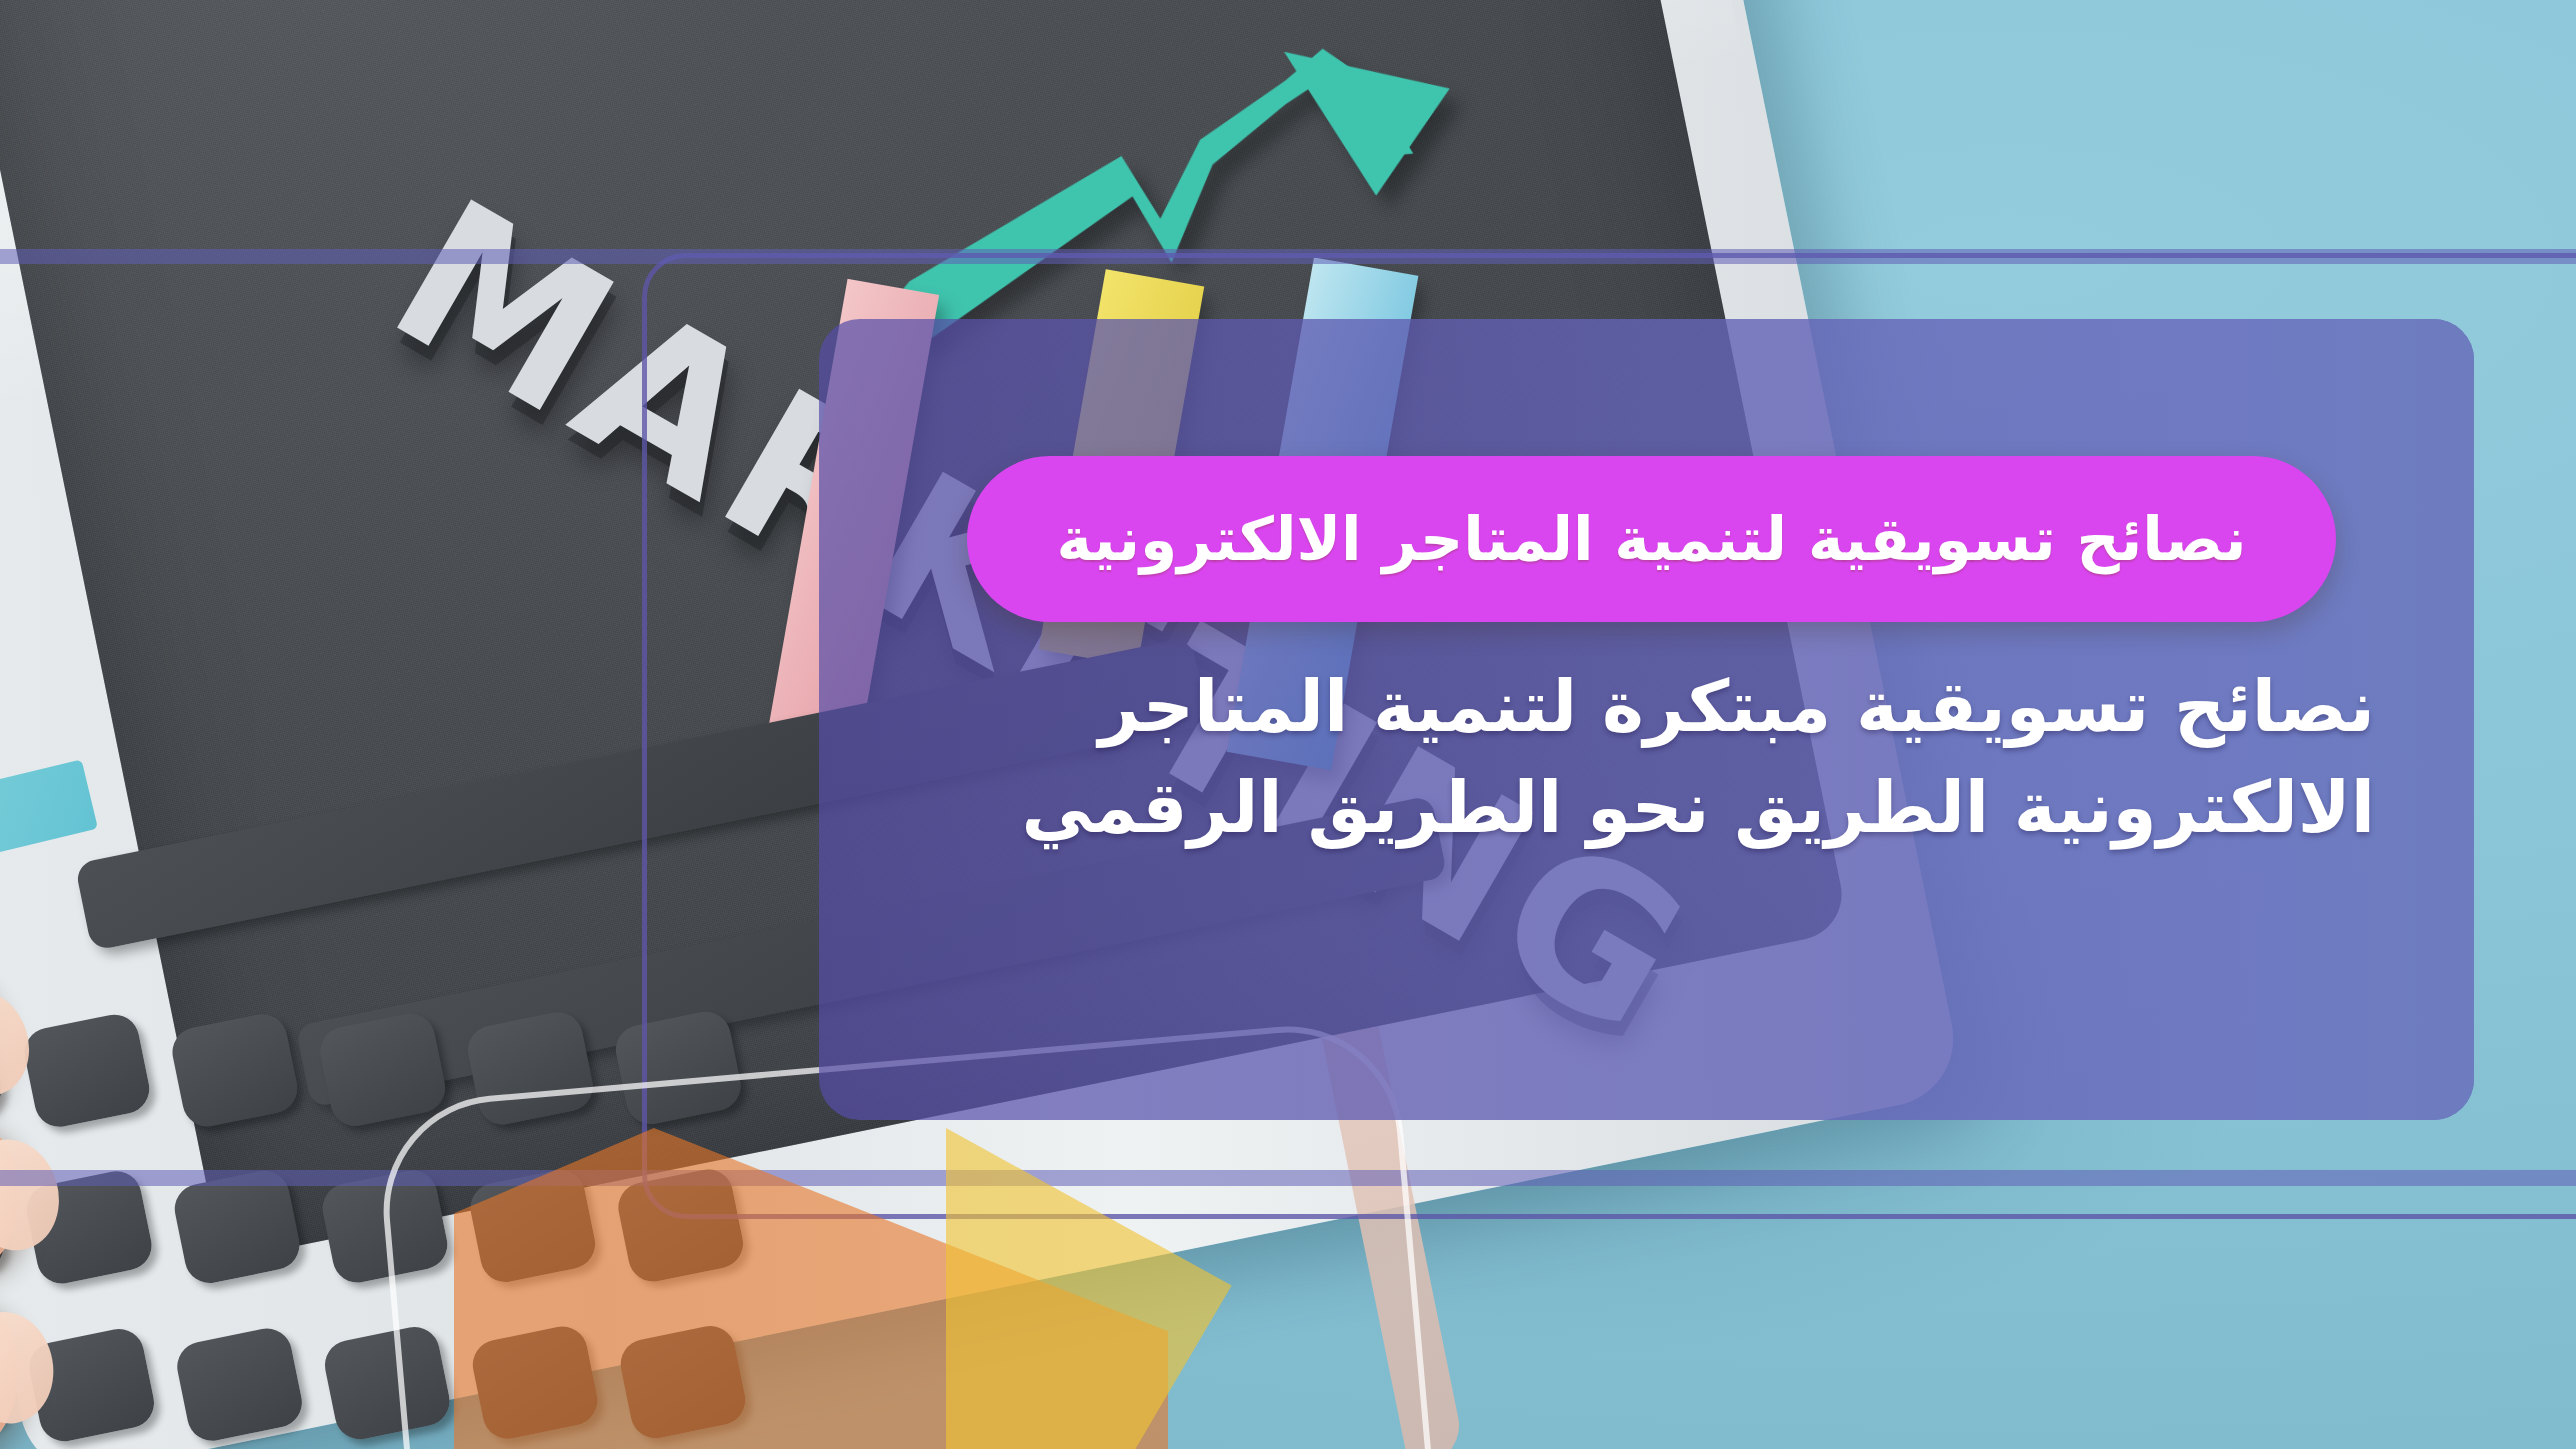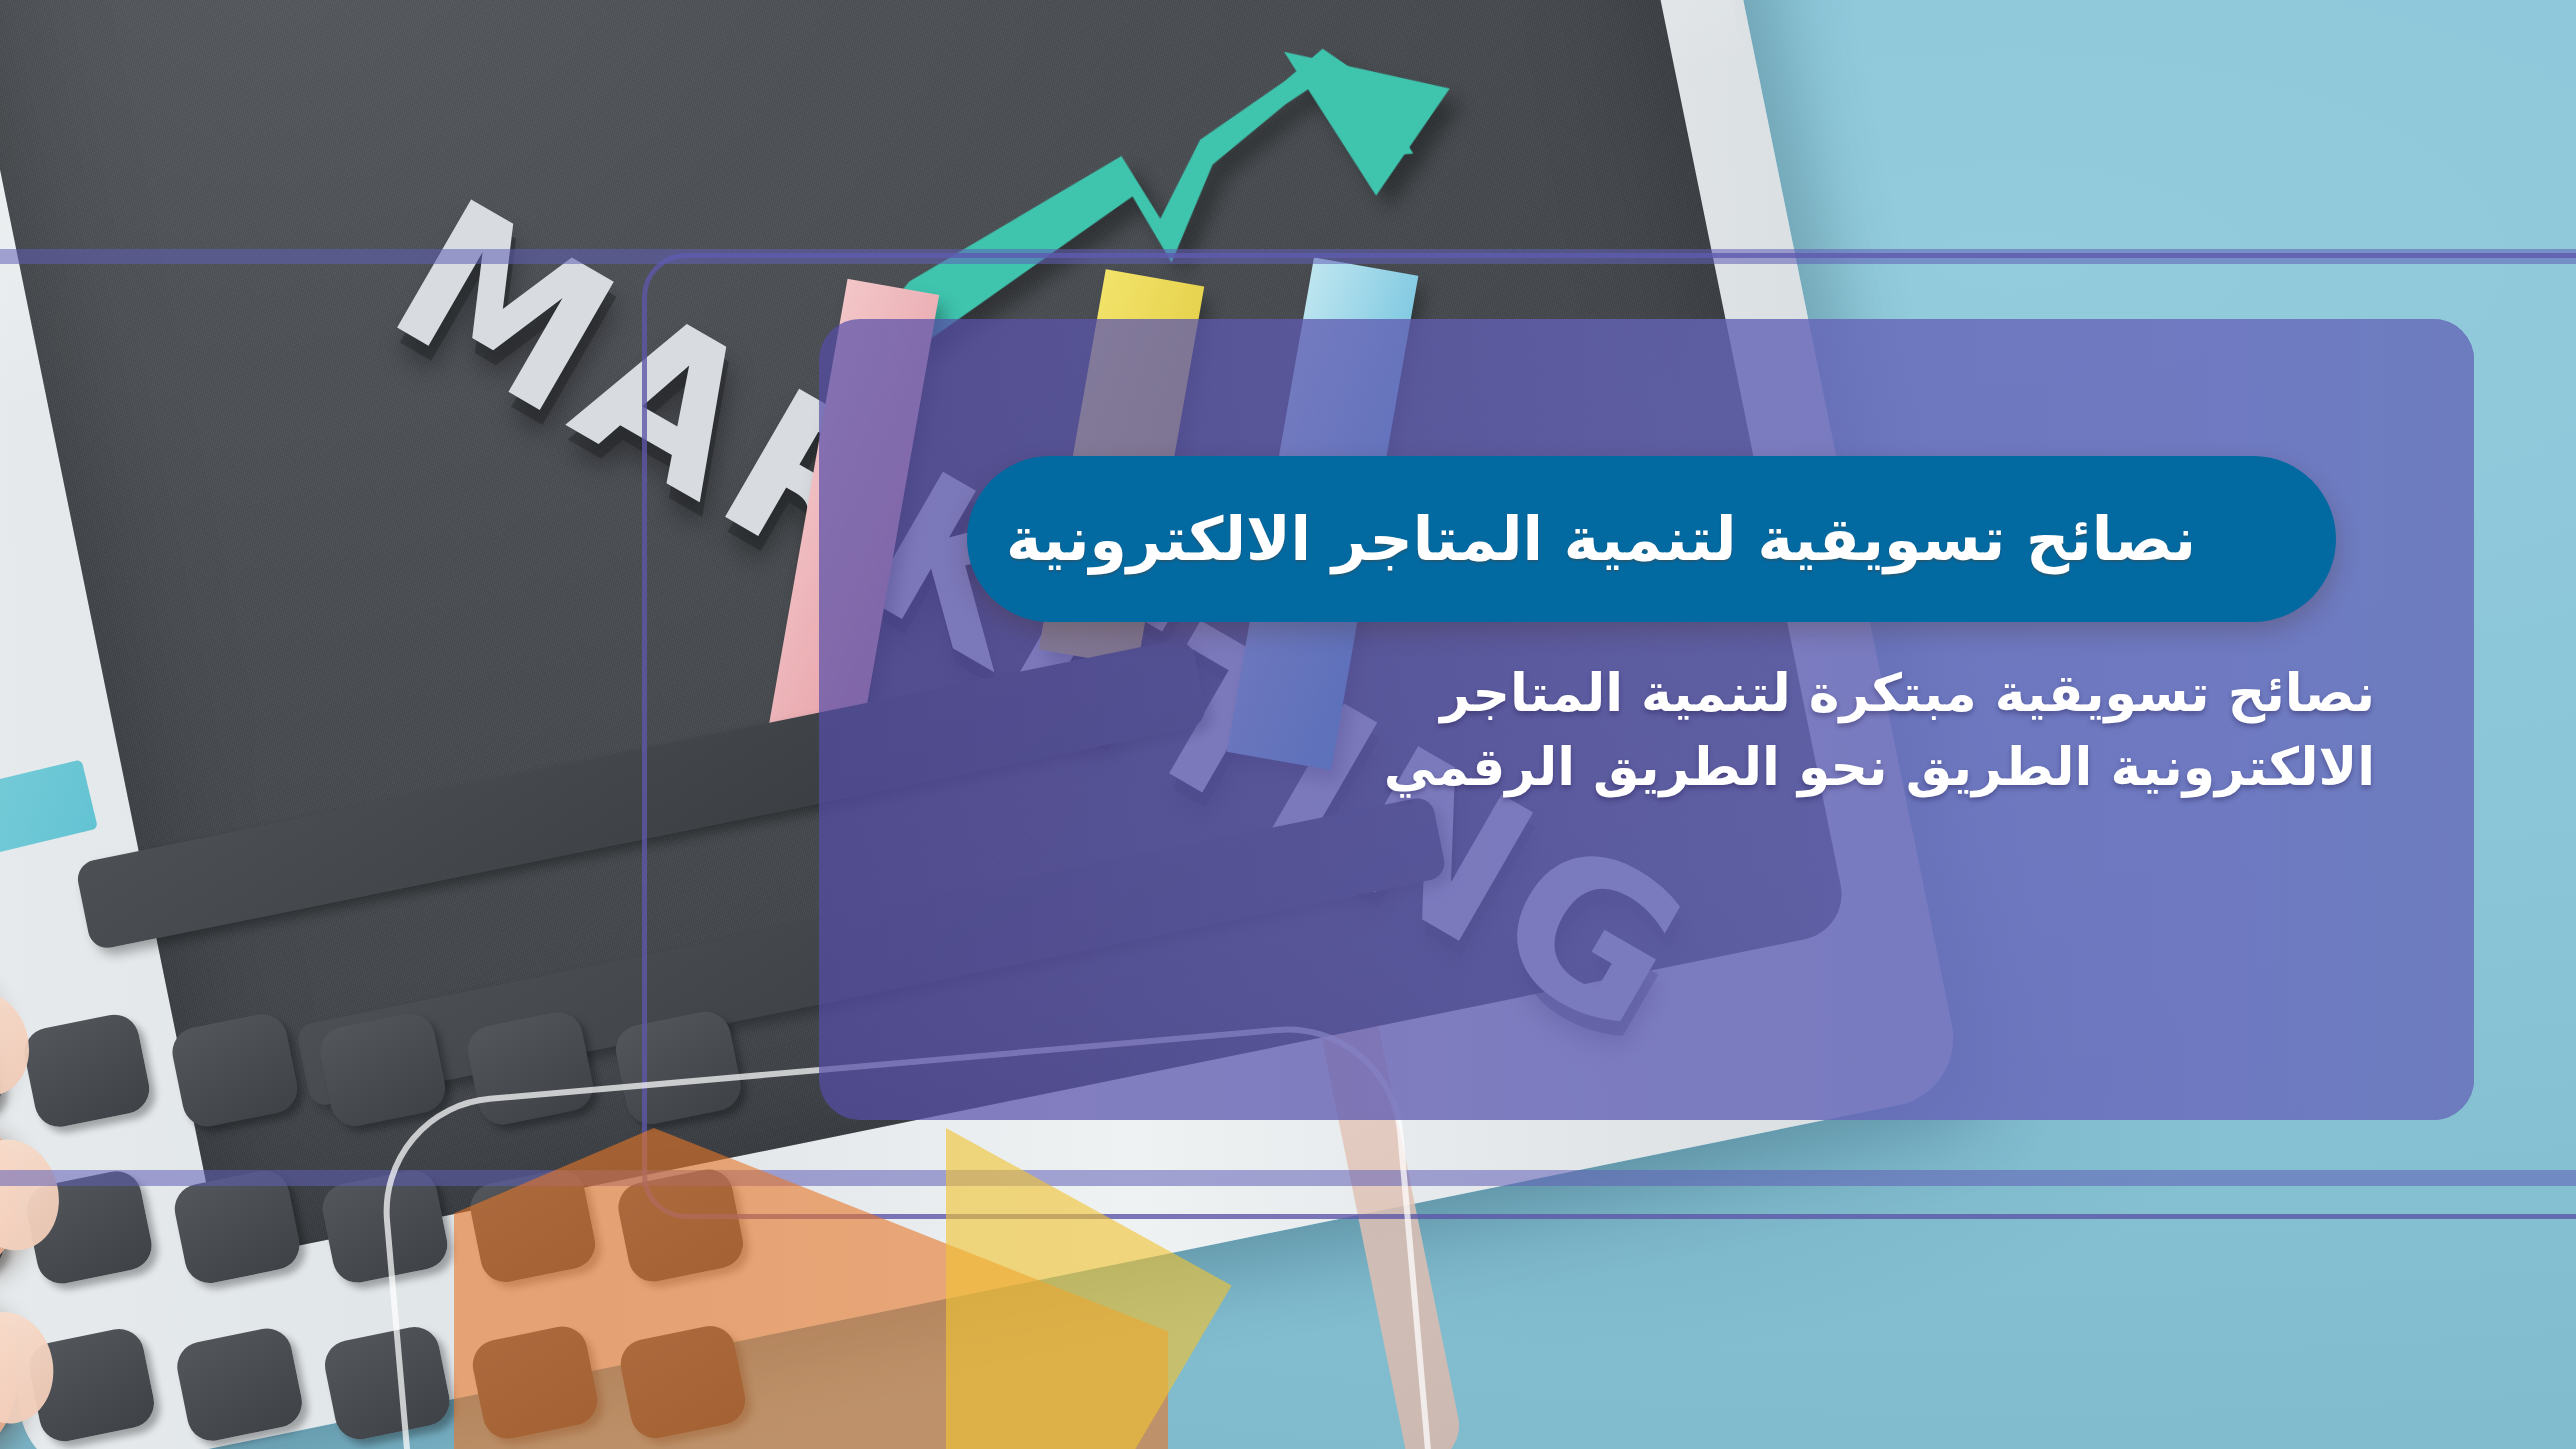--- a/index.html
+++ b/index.html
@@ -206,23 +206,23 @@
   .panel-solidfade{
     position:absolute;inset:0;border-radius:41px;
     background:linear-gradient(90deg, rgba(120,120,200,0) 0%, rgba(118,126,200,.40) 58%, rgba(112,124,196,.92) 100%);
   }
 
   
   .pill{
     position:absolute;
     left:967px; top:456px;
     width:1369px; height:166px;
-    background:#0369a1;
+    background:#d946ef;
     border-radius:83px;
-    display:flex;align-items:center;justify-content:flex-end;
+    display:flex;align-items:center;justify-content:center;
     box-shadow:0 9.7px 25px rgba(60,30,0,.22);
   }
   .pill-text{
     color:#FFFFFF;
     font-size:60px;
     font-weight:700;
     line-height:1;
     white-space:nowrap;
     letter-spacing:0px;
     padding:0 39px;
@@ -230,21 +230,21 @@
   }
 
   
   .panel-body{
     position:absolute;
     left:850px; top:657px;
     width:1593px;
     padding:0 68px 0 39px;
     text-align:right;
     color:#FFFFFF;
-    font-size:52px;
+    font-size:71px;
     font-weight:600;
     line-height:1.42;
     text-shadow:0 2.9px 5.8px rgba(30,20,70,.35);
   }
 
   
   .panel-right-glow{
     position:absolute;right:0;top:0;bottom:0;width:251px;
     border-radius:0 41px 41px 0;
     background:linear-gradient(90deg, rgba(110,122,196,0), rgba(109,124,190,.95));

